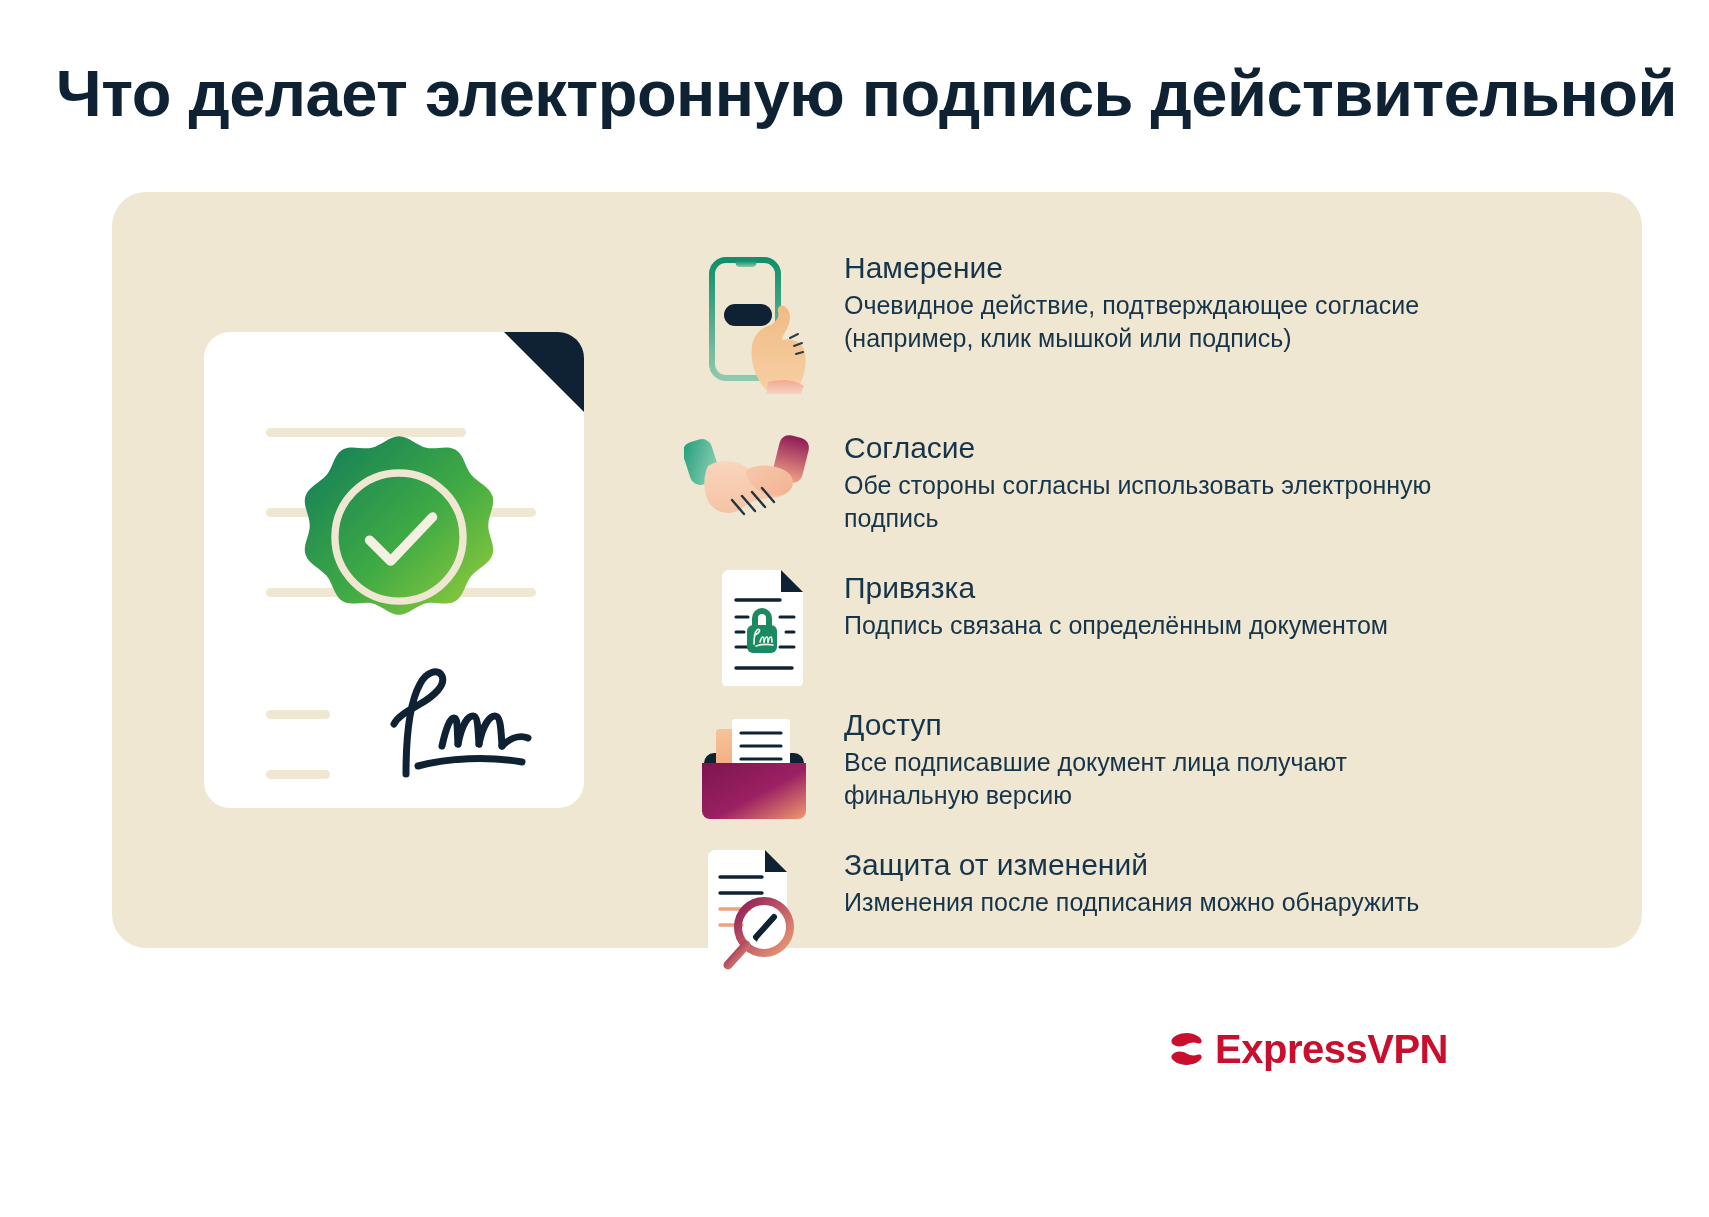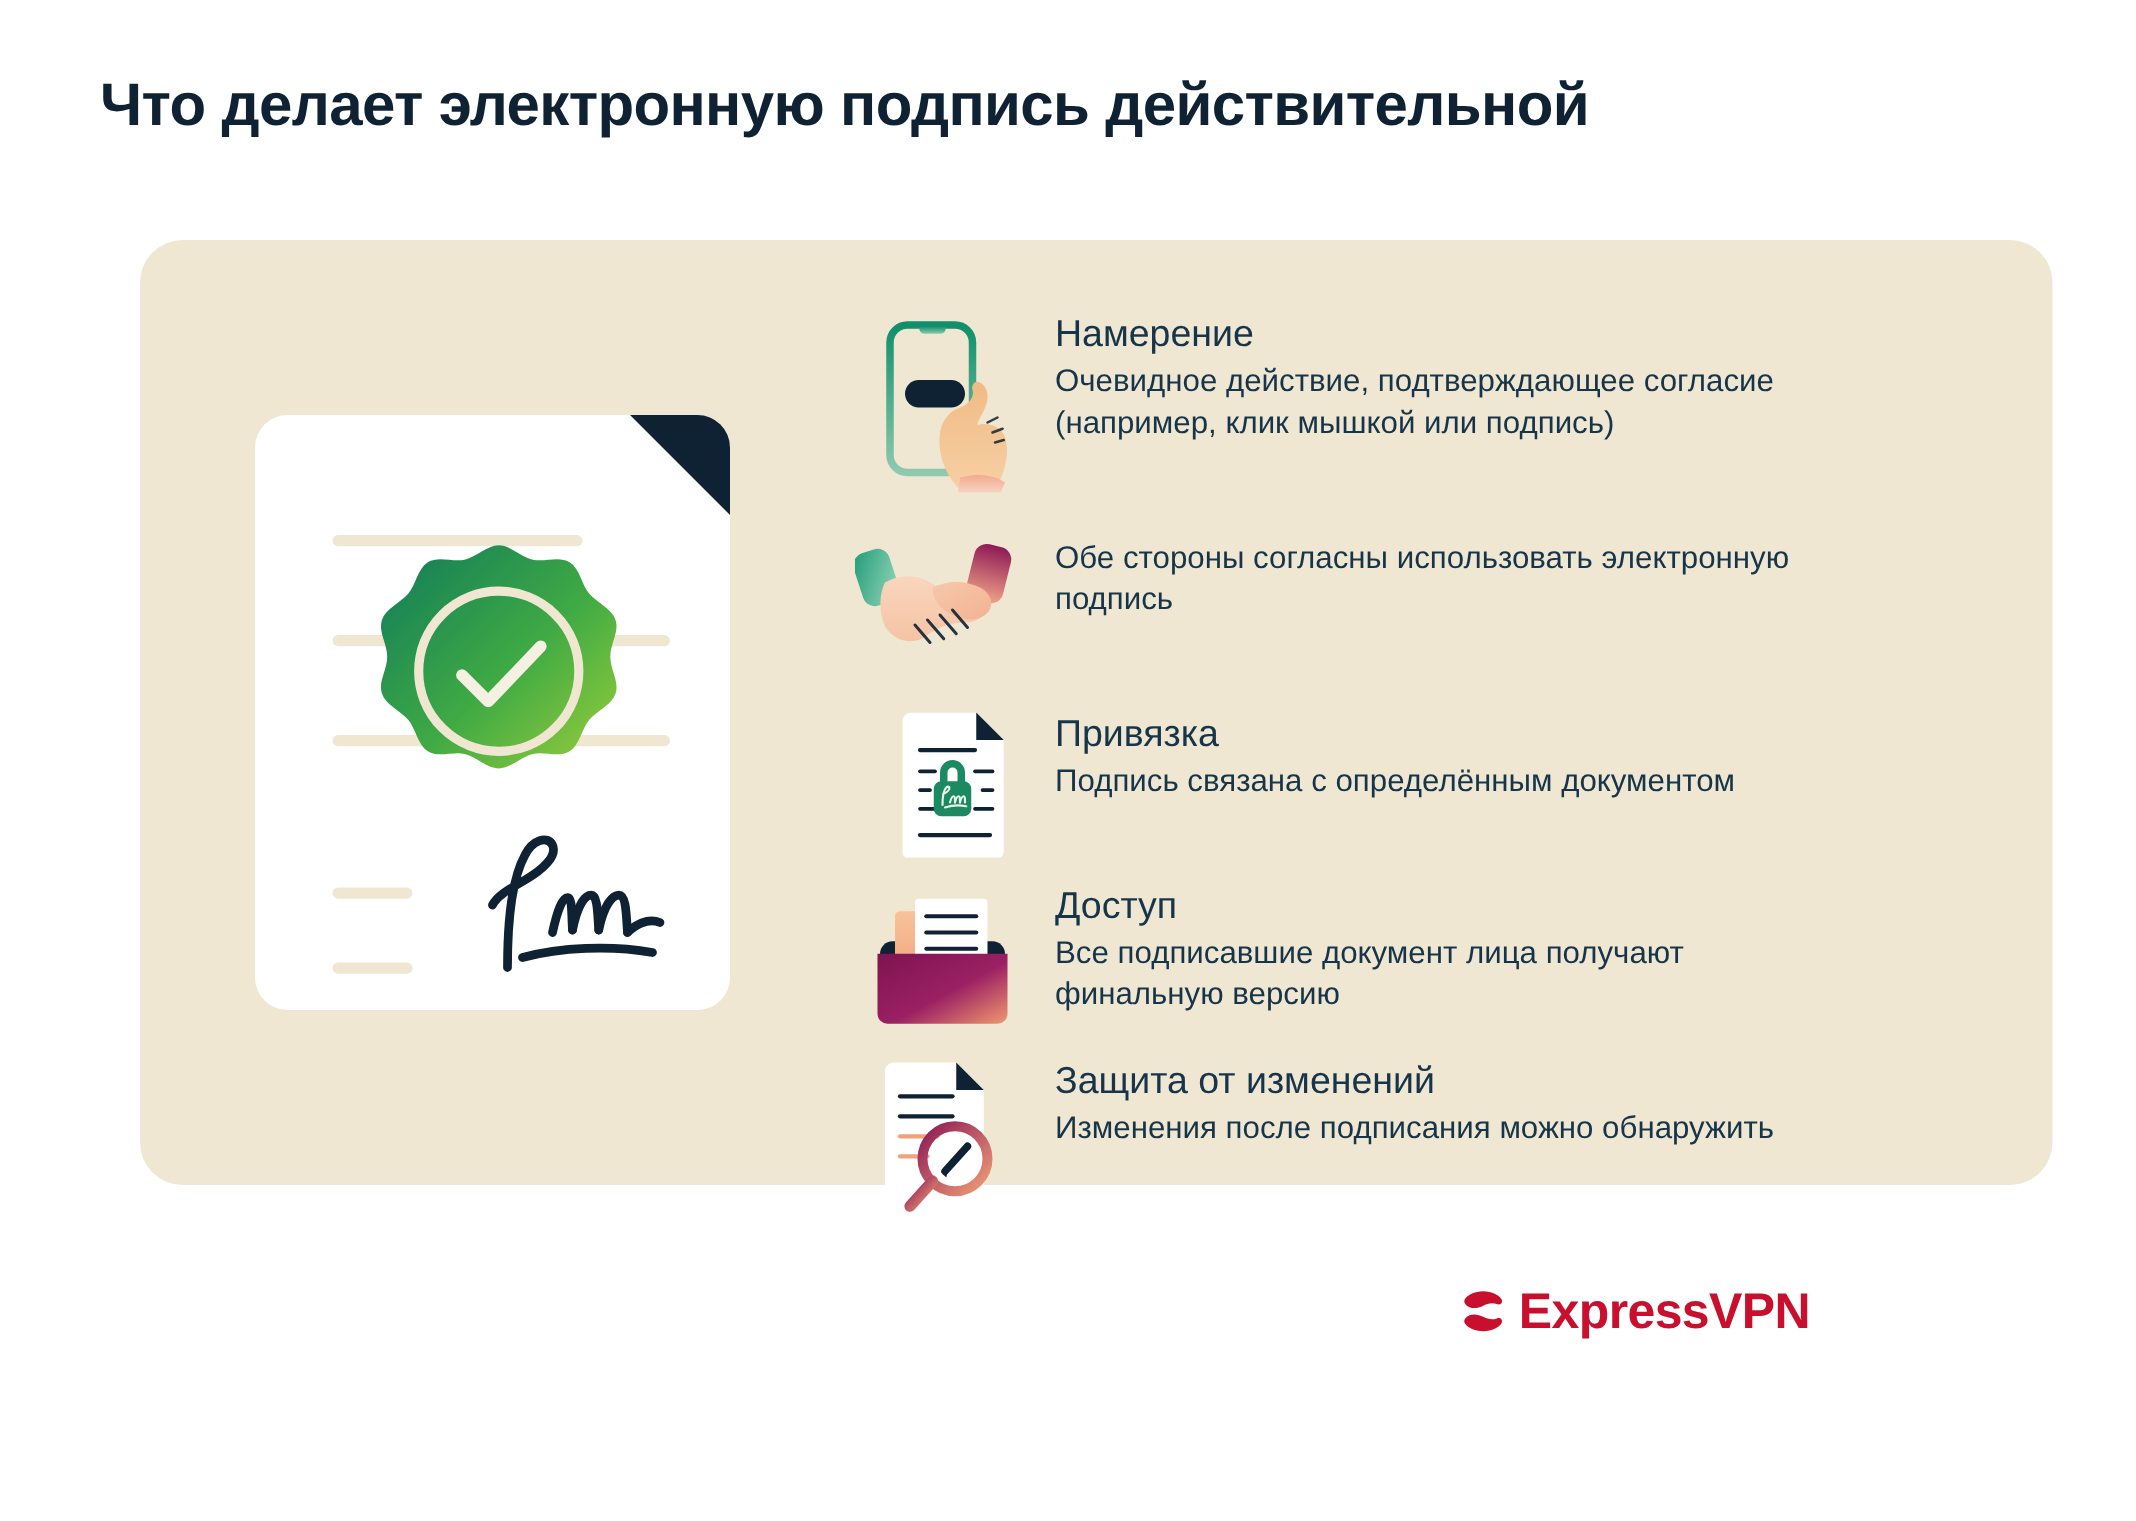--- a/index.html
+++ b/index.html
@@ -13,27 +13,26 @@
     position: relative;
     width: 1709px; height: 1217px;
     background: #ffffff;
   }
 
   
   #title {
     position: absolute;
     left: 56px; top: 58px;
     width: 1600px;
-    font-size: 48px;
+    font-size: 65px;
     font-weight: 700;
     letter-spacing: -0.5px;
     color: #0e2233;
     line-height: 1.12;
     white-space: nowrap;
-    margin-left: 24px;
   }
 
   
   #card {
     position: absolute;
     left: 112px; top: 192px;
     width: 1530px; height: 756px;
     background: #efe7d2;
     border-radius: 34px;
   }
@@ -263,20 +262,21 @@
                      C96 68 84 66 74 60 C68 56 62 50 62 40 Z" fill="url(#handB)"></path>
             <g stroke="#0e2233" stroke-width="2.4" fill="none" stroke-linecap="round" opacity="0.9">
               <path d="M48 70 l12 14"></path>
               <path d="M58 66 l13 15"></path>
               <path d="M68 62 l13 15"></path>
               <path d="M78 58 l12 14"></path>
             </g>
           </svg>
         </div>
         <div class="feature-text">
+          <div class="feature-title">Согласие</div>
           <div class="feature-desc">Обе стороны согласны использовать электронную подпись</div>
         </div>
       </div>
 
       <div class="feature-row" id="row-2">
         <div class="feature-icon">
           <svg viewBox="0 0 96 116" width="96" height="116" aria-hidden="true">
             <path d="M8 6 a7 7 0 0 1 7 -7 h52 l22 22 v89 a7 7 0 0 1 -7 7 h-67 a7 7 0 0 1 -7 -7 z" transform="translate(0,1)" fill="#ffffff"></path>
             <path d="M67 -1 l22 22 h-22 z" transform="translate(0,1)" fill="#0e2233"></path>
             <g stroke="#0e2233" stroke-width="3.4" stroke-linecap="round">

